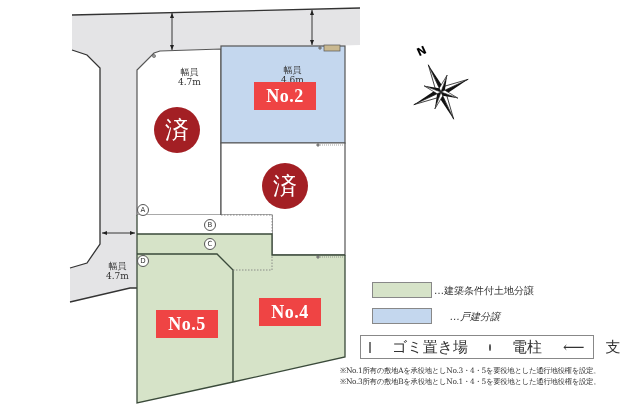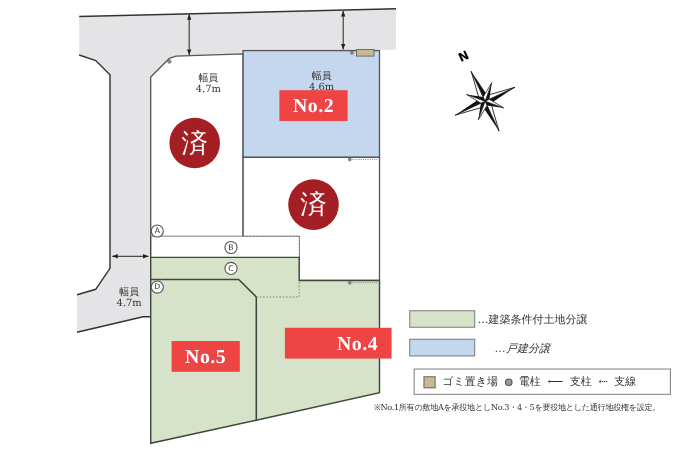--- a/index.html
+++ b/index.html
@@ -4,21 +4,21 @@
 <style>
   html, body { margin:0; padding:0; background:#ffffff; }
   body { width:620px; height:413px; position:relative; overflow:hidden; font-family:"DejaVu Serif", serif; }
   #plan { position:absolute; left:0; top:0; }
   .lot-label { position:absolute; background:#ef4444; color:#ffffff; font-family:"Liberation Serif", serif; font-weight:bold; display:flex; align-items:center; justify-content:center; letter-spacing:0.5px; }
   .sold { position:absolute; width:46px; height:46px; border-radius:50%; background:#a31f24; color:#ffffff; display:flex; align-items:center; justify-content:center; font-size:24px; font-family:"DejaVu Serif", serif; }
   .width-label { position:absolute; font-size:9px; line-height:10px; text-align:center; color:#333; font-family:"DejaVu Serif", serif;margin-top:46px; }
   .circ { position:absolute; width:10px; height:10px; border:1px solid #555; border-radius:50%; font-size:7px; line-height:10px; text-align:center; background:#fff; color:#333; font-family:"DejaVu Sans", sans-serif; }
   .legend-swatch { position:absolute; width:58px; height:14px; border:1px solid #888; }
   .legend-text { position:absolute; font-size:10px; color:#333; font-family:"DejaVu Sans", sans-serif; white-space:nowrap; }
-  .legend-box { position:absolute; left:376px; top:335px; width:234px; height:24px; border:1px solid #888; display:flex; align-items:center; padding-left:8px; box-sizing:border-box; font-size:10px; color:#333; gap:6px; white-space:nowrap; }
+  .legend-box { position:absolute; left:360px; top:335px; width:234px; height:24px; border:1px solid #888; display:flex; align-items:center; padding-left:8px; box-sizing:border-box; font-size:15px; color:#333; gap:21px; white-space:nowrap; }
   .legend-box .sw { display:inline-block; width:9px; height:9px; background:#c9b890; border:1px solid #777; vertical-align:middle; }
   .legend-box .dot { display:inline-block; width:5px; height:5px; border-radius:50%; border:1px solid #555; background:#999; vertical-align:middle; }
   .notes { position:absolute; left:340px; top:366px; width:280px; font-size:7.4px; line-height:10.5px; color:#333; white-space:nowrap; letter-spacing:-0.3px; }
   .compass-n { position:absolute; left:417px; top:45px; font-size:11px; font-weight:bold; font-family:"DejaVu Sans", sans-serif; transform:rotate(-25deg); }
 </style>
 </head>
 <body>
 
 <svg id="plan" width="620" height="413" viewBox="0 0 620 413">
 
@@ -109,21 +109,21 @@
 </div>
 <div class="width-label" style="left:106px;top:215px;">
   <div>幅員</div>
   <div>4.7m</div>
 </div>
 
 <div class="sold" style="left:154px;top:107px;">済</div>
 <div class="sold" style="left:262px;top:163px;">済</div>
 
 <div class="lot-label" style="left:254px;top:82px;width:62px;height:28px;font-size:18px;">No.2</div>
-<div class="lot-label" style="left:259px;top:298px;width:62px;height:28px;font-size:18px;padding-left:35px;">No.4</div>
+<div class="lot-label" style="left:259px;top:298px;width:62px;height:28px;font-size:18px;">No.4</div>
 <div class="lot-label" style="left:156px;top:310px;width:62px;height:28px;font-size:18px;">No.5</div>
 
 <div class="circ" style="left:137px;top:204px;">A</div>
 <div class="circ" style="left:204px;top:219px;">B</div>
 <div class="circ" style="left:204px;top:238px;">C</div>
 <div class="circ" style="left:137px;top:255px;">D</div>
 
 <div class="legend-swatch" style="left:372px;top:282px;background:#d6e3c8;"></div>
 <div class="legend-text" style="left:434px;top:284px;">…建築条件付土地分譲</div>
 <div class="legend-swatch" style="left:372px;top:308px;background:#c4d7ee;"></div>
@@ -135,13 +135,14 @@
   <span class="dot"></span>
   <span>電柱</span>
   <span>⟵</span>
   <span>支柱</span>
   <span>⇠</span>
   <span>支線</span>
 </div>
 
 <div class="notes">
   <div>※No.1所有の敷地Aを承役地としNo.3・4・5を要役地とした通行地役権を設定。</div>
+  <div>※No.3所有の敷地Bを承役地としNo.1・4・5を要役地とした通行地役権を設定。</div>
 </div>
 
 </body></html>

